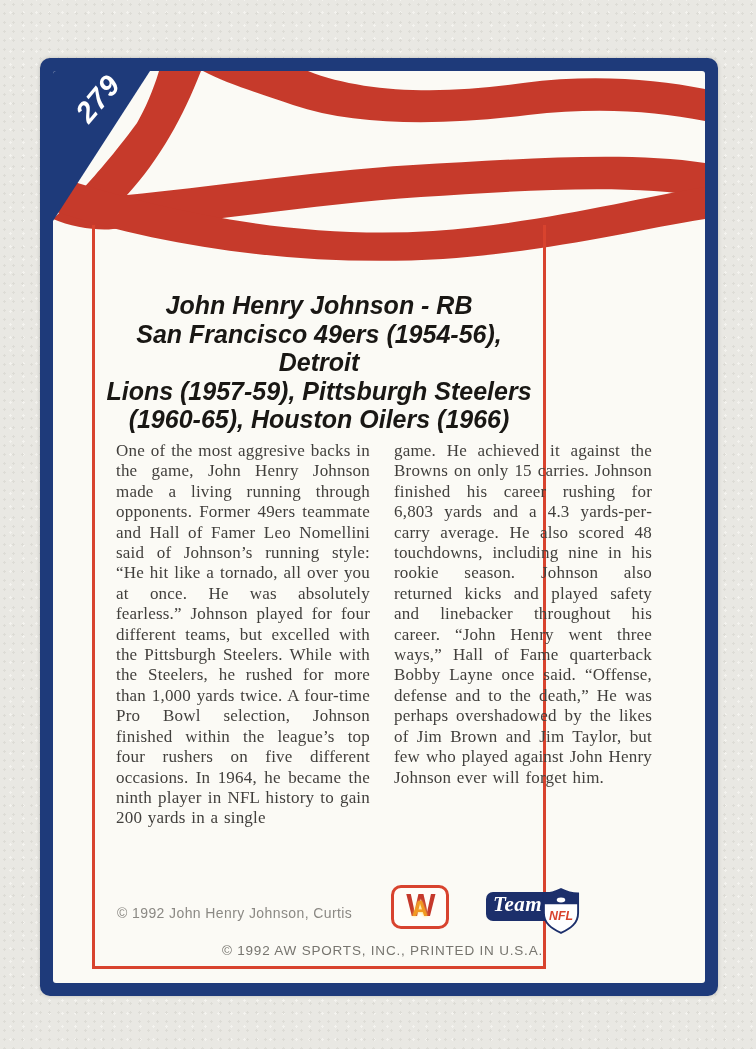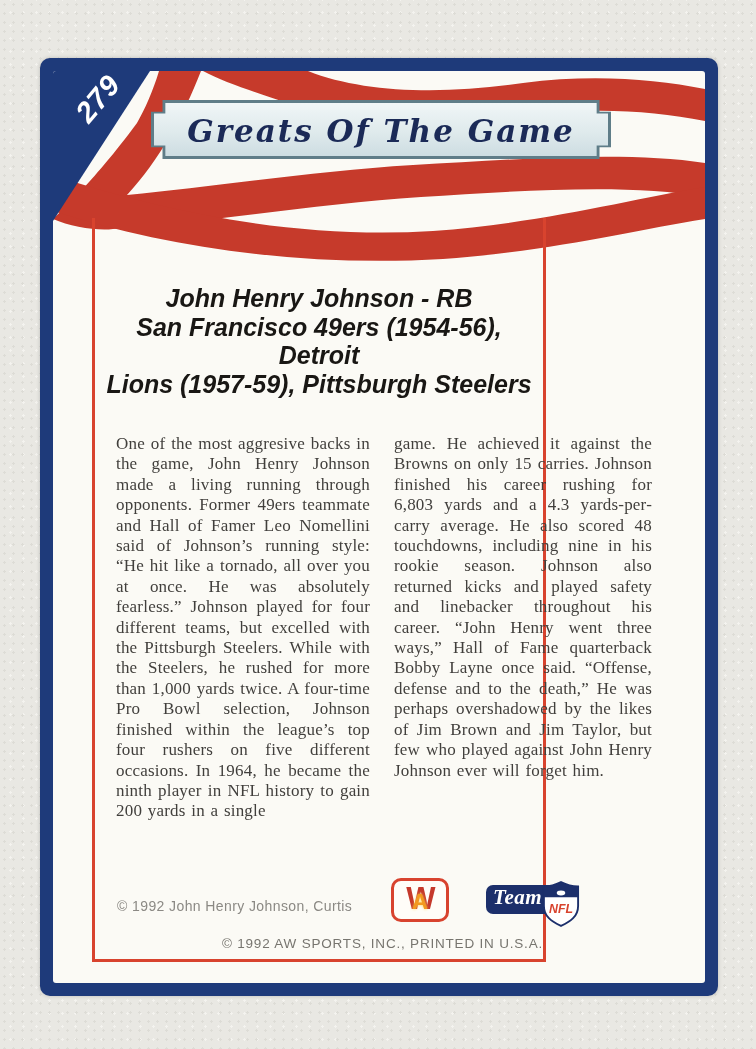--- a/index.html
+++ b/index.html
@@ -39,21 +39,21 @@
     background:linear-gradient(180deg,#f0f6f7 0%, #dfeaec 55%, #cddde2 100%);
     clip-path:polygon(2.5% 0,97.5% 0,97.5% 20%,100% 20%,100% 80%,97.5% 80%,97.5% 100%,2.5% 100%,2.5% 80%,0 80%,0 20%,2.5% 20%);
     display:flex;align-items:center;justify-content:center;
   }
   .plaque-title{
     font-family:"DejaVu Serif", serif;font-style:italic;font-weight:bold;
     font-size:31px;color:#1b2a57;letter-spacing:2px;white-space:nowrap;
     transform:scaleY(1.05);
   }
   .frame{
-    position:absolute;left:39px;top:147px;width:454px;height:744px;z-index:4;
+    position:absolute;left:39px;top:154px;width:454px;height:744px;z-index:4;
     border:3px solid #d8432e;border-top:none;box-sizing:border-box;
     background:transparent;
   }
   .title-block{
     position:absolute;left:6px;right:6px;top:66px;text-align:center;
     font-weight:bold;font-style:italic;color:#191714;
     font-size:25px;line-height:28.6px;letter-spacing:0;
   }
   .columns{
     position:absolute;left:21px;top:216px;width:536px;display:flex;gap:24px;
@@ -114,32 +114,28 @@
                C 0 148 40 112 84 52 C 92 38 100 20 106 0 Z" fill="#c63a2b"></path>
 
       <path d="M 0 104 C 120 144 250 168 380 160 C 490 152 578 128 652 116
                L 652 148 C 578 160 498 180 390 188 C 255 196 118 178 0 140 Z" fill="#c63a2b"></path>
 
       <polygon points="0,0 97,0 0,150" fill="#1e3a7a"></polygon>
     </svg>
 
     <div class="card-number">279</div>
 
-    <div class="plaque">
-      <div class="plaque-fill">
-        <span class="plaque-title">Greats Of The Game</span>
-      </div>
-    </div>
 
     <div class="frame">
 
       <div class="title-block">
         <div>John Henry Johnson - RB</div>
         <div>San Francisco 49ers (1954-56), Detroit</div>
         <div>Lions (1957-59), Pittsburgh Steelers</div>
+        <div>(1960-65), Houston Oilers (1966)</div>
       </div>
 
       <div class="columns">
         <div class="body-col left">One of the most aggresive backs in the game, John Henry Johnson made a living running through opponents. Former 49ers teammate and Hall of Famer Leo Nomellini said of Johnson’s running style: “He hit like a tornado, all over you at once. He was absolutely fearless.” Johnson played for four different teams, but excelled with the Pittsburgh Steelers. While with the Steelers, he rushed for more than 1,000 yards twice. A four-time Pro Bowl selection, Johnson finished within the league’s top four rushers on five different occasions. In 1964, he became the ninth player in NFL history to gain 200 yards in a single</div>
         <div class="body-col right">game. He achieved it against the Browns on only 15 carries. Johnson finished his career rushing for 6,803 yards and a 4.3 yards-per-carry average. He also scored 48 touchdowns, including nine in his rookie season. Johnson also returned kicks and played safety and linebacker throughout his career. “John Henry went three ways,” Hall of Fame quarterback Bobby Layne once said. “Offense, defense and to the death,” He was perhaps overshadowed by the likes of Jim Brown and Jim Taylor, but few who played against John Henry Johnson ever will forget him.</div>
       </div>
 
       <div class="copyright-player">© 1992 John Henry Johnson, Curtis</div>
 
       <div class="aw-logo">

